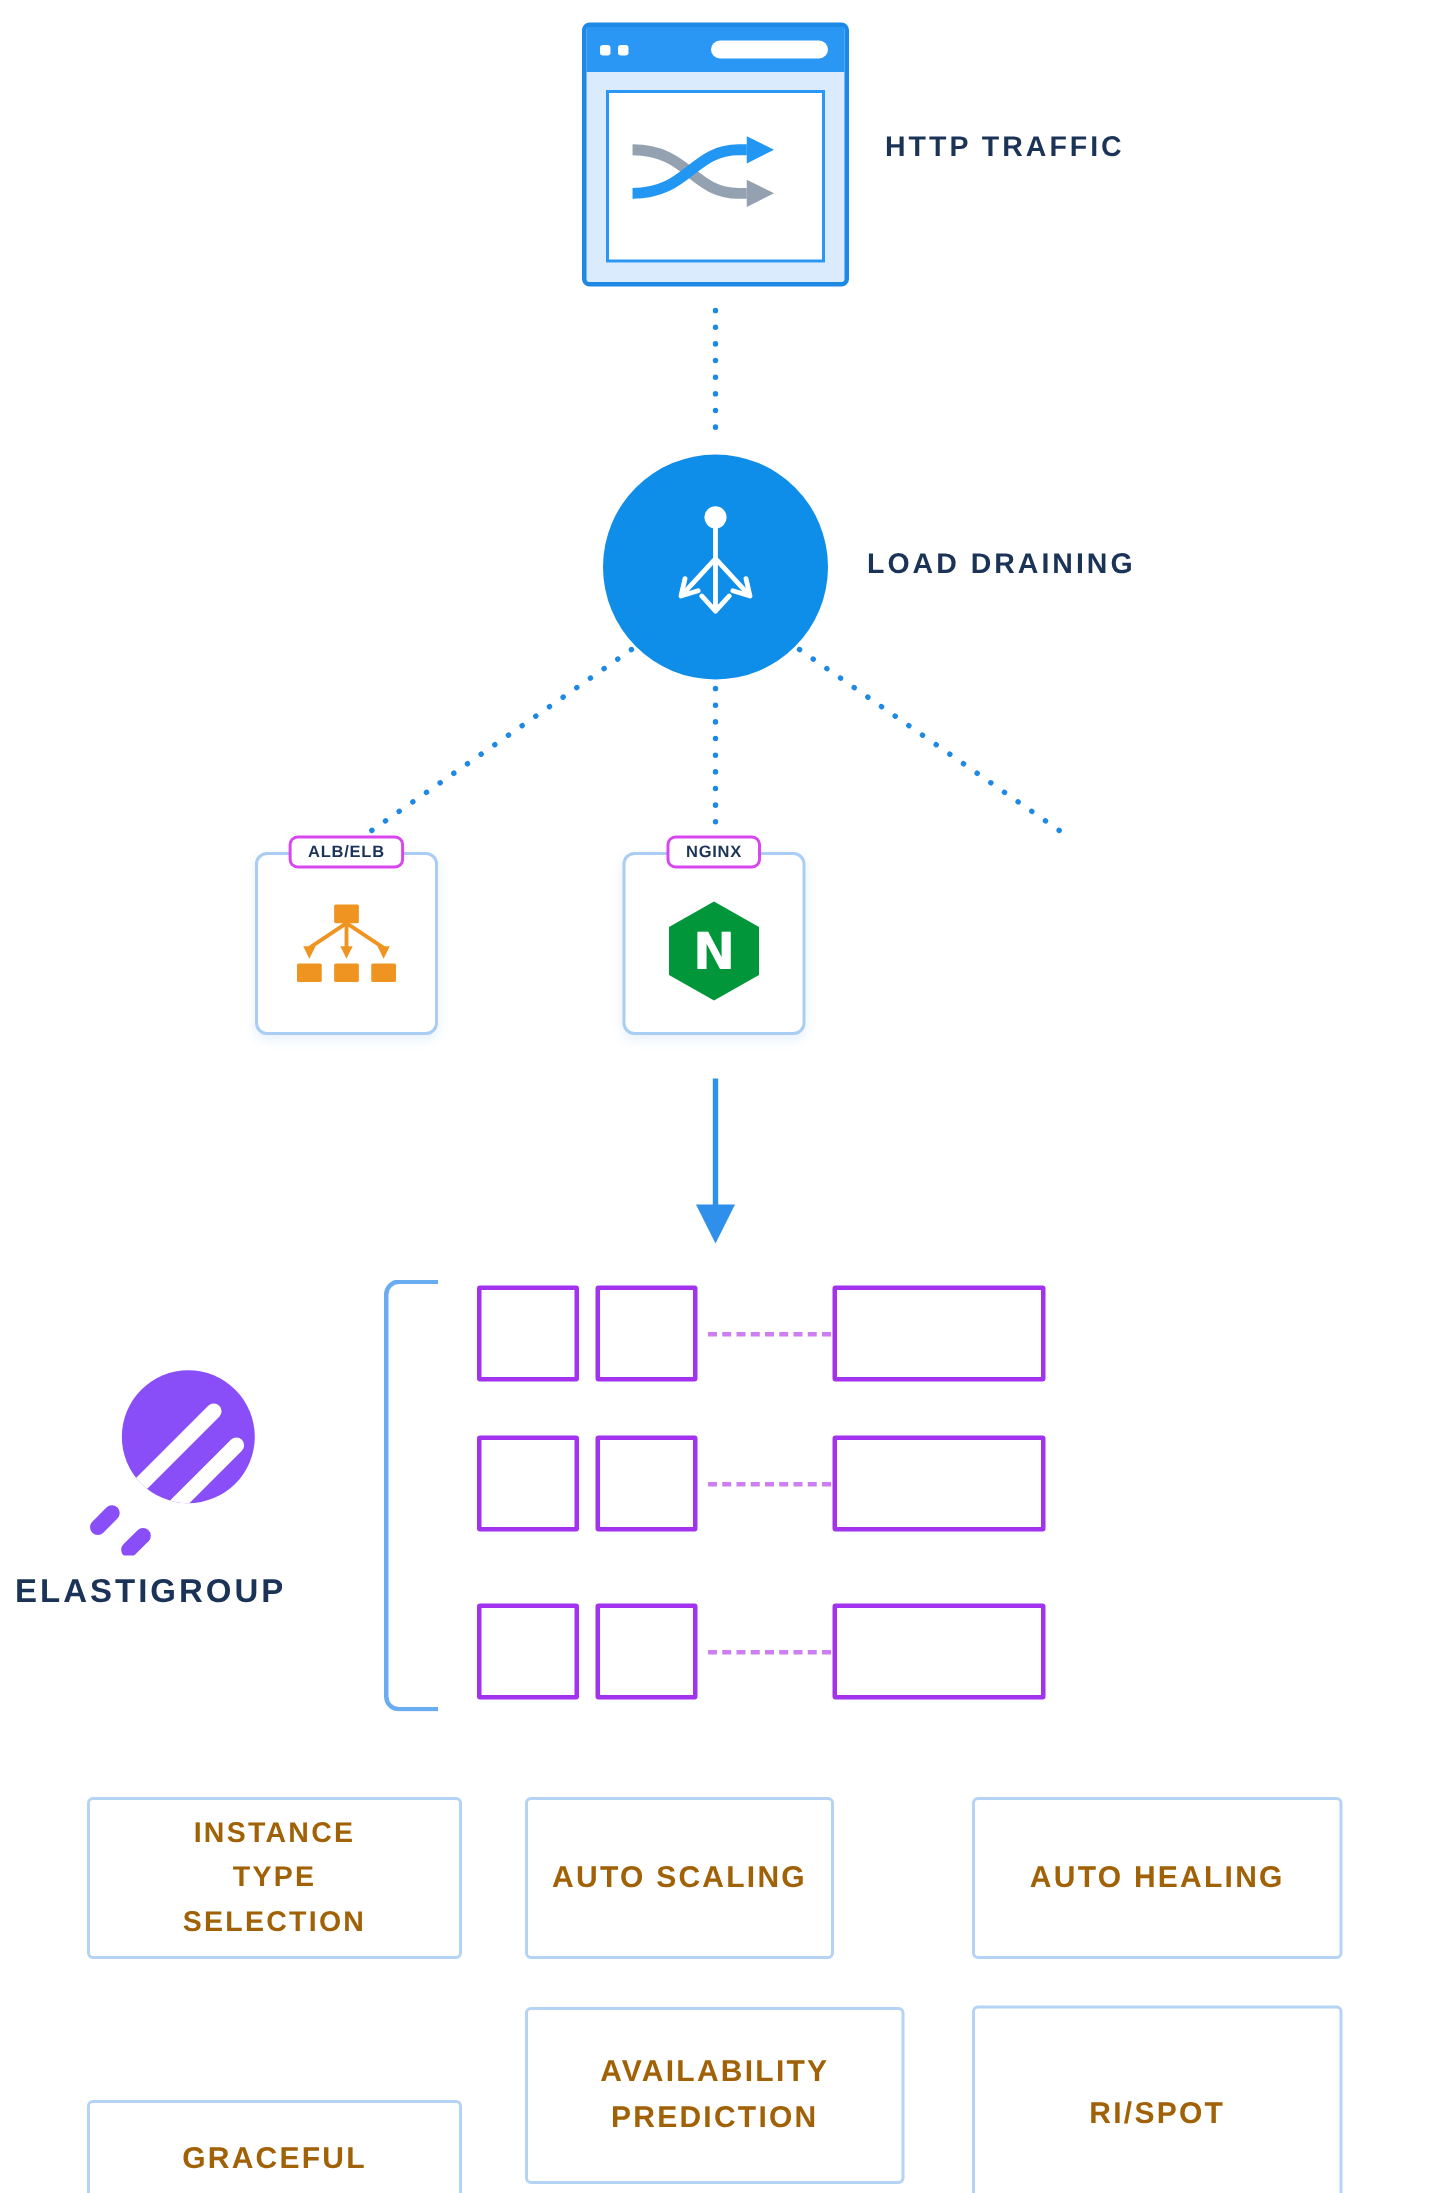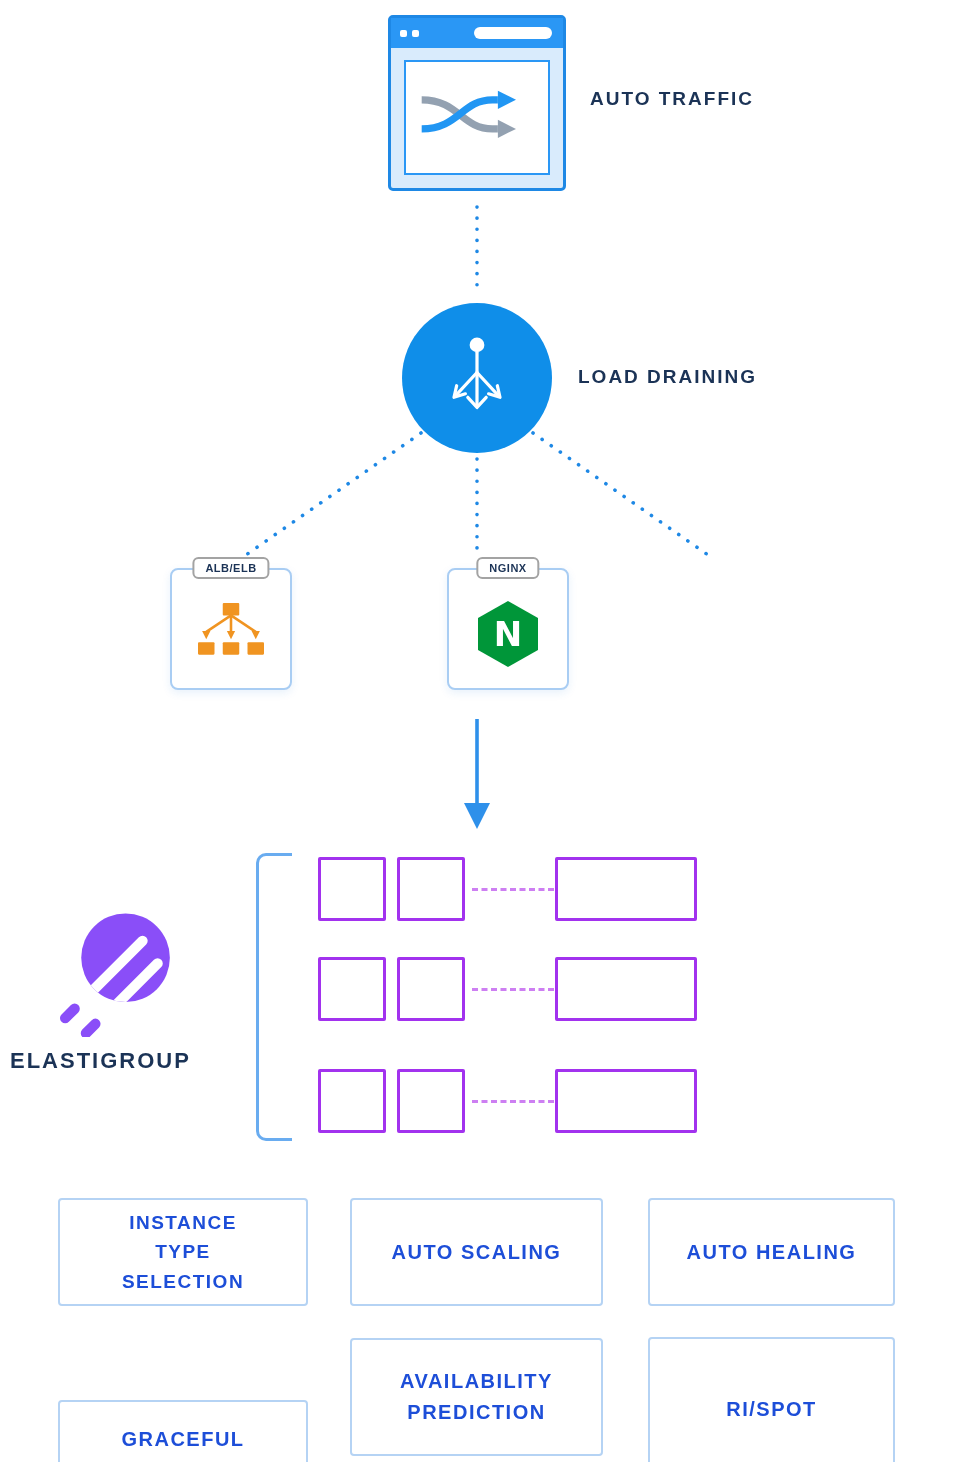--- a/index.html
+++ b/index.html
@@ -27,21 +27,21 @@
   
   .lb-circle { left:402px; top:303px; width:150px; height:150px; border-radius:50%;
     background:#0f8ee9; display:flex; align-items:center; justify-content:center; }
 
   
   .bal-box { position:absolute; top:568px; width:122px; height:122px; box-sizing:border-box;
     border:2px solid #a9cdf3; border-radius:8px; background:#ffffff;
     box-shadow:0 3px 8px rgba(30,120,220,0.10);
     display:flex; align-items:center; justify-content:center; }
   .bal-tab { position:absolute; top:-13px; left:50%; transform:translateX(-50%);
-    background:#ffffff; border:2px solid #a3a3a3; border-radius:6px;
+    background:#ffffff; border:2px solid #d946ef; border-radius:6px;
     padding:3px 11px; font-size:11px; font-weight:bold; color:#1b3356;
     letter-spacing:0.5px; white-space:nowrap; }
   .bal-icon { margin-top:10px; }
 
   
   .bracket { left:256px; top:853px; width:36px; height:288px; box-sizing:border-box;
     border:3px solid #69acf0; border-right:none; border-radius:10px 0 0 10px; }
   .sq { position:absolute; width:68px; height:64px; box-sizing:border-box;
     border:3px solid #a232ee; background:#ffffff; border-radius:2px; }
   .wide { position:absolute; width:142px; height:64px; box-sizing:border-box;
@@ -49,24 +49,24 @@
   .cdash { position:absolute; width:82px; height:0; border-top:3px dashed #cd7ff2; }
 
   .eg-logo { left:52px; top:905px; width:132px; height:132px; }
   .eg-label { left:10px; top:1048px; width:216px; text-align:left;
     font-size:22px; letter-spacing:2px; }
 
   
   .feature { position:absolute; box-sizing:border-box;
     border:2px solid #b5d3f4; border-radius:4px; background:#ffffff;
     display:flex; align-items:center; justify-content:center; text-align:center;
-    font-weight:bold; color:#1d4ed8; font-size:20px; letter-spacing:1.5px;
+    font-weight:bold; color:#a16207; font-size:20px; letter-spacing:1.5px;
     line-height:1.55; white-space:pre-line; }
   .f1 { left:58px;  top:1198px; width:250px; height:108px; font-size:19px; }
-  .f2 { left:350px; top:1198px; width:253px; height:108px; }
+  .f2 { left:350px; top:1198px; width:206px; height:108px; }
   .f3 { left:648px; top:1198px; width:247px; height:108px;text-align:right; }
   .f4 { left:58px;  top:1400px; width:250px; height:110px; }
   .f5 { left:350px; top:1338px; width:253px; height:118px; }
   .f6 { left:648px; top:1337px; width:247px; height:144px; }
 </style>
 </head>
 <body>
 
 <div class="canvas">
 
@@ -89,21 +89,21 @@
     </div>
     <div class="browser-inner">
       <svg width="136" height="92" viewBox="0 0 150 100">
         <path d="M14 30 C55 30 58 62 92 62 H98" stroke="#93a1b1" stroke-width="8" fill="none"></path>
         <polygon points="98,52 118,62 98,72" fill="#93a1b1"></polygon>
         <path d="M14 62 C55 62 58 30 92 30 H98" stroke="#2196f3" stroke-width="8" fill="none"></path>
         <polygon points="98,20 118,30 98,40" fill="#2196f3"></polygon>
       </svg>
     </div>
   </div>
-  <div class="diagram-label" style="left:590px; top:88px;">AUTO TRAFFIC</div>
+  <div class="diagram-label" style="left:590px; top:88px;">HTTP TRAFFIC</div>
 
   <div class="abs lb-circle">
     <svg width="92" height="92" viewBox="0 0 100 100">
       <circle cx="50" cy="14" r="8" fill="#ffffff"></circle>
       <g stroke="#ffffff" stroke-width="3.5" fill="none" stroke-linecap="round" stroke-linejoin="round">
         <path d="M50 22 V 80"></path>
         <polyline points="40,71 50,82 60,71"></polyline>
         <path d="M50 44 L26 70"></path>
         <polyline points="37.4,67.2 25,71 27.9,58.4"></polyline>
         <path d="M50 44 L74 70"></path>
@@ -124,21 +124,21 @@
       </g>
       <polygon points="8,29 16,29 12,37" fill="#f09421"></polygon>
       <polygon points="32,29 40,29 36,37" fill="#f09421"></polygon>
       <polygon points="56,29 64,29 60,37" fill="#f09421"></polygon>
       <rect x="4" y="40" width="16" height="12" rx="1" fill="#f09421"></rect>
       <rect x="28" y="40" width="16" height="12" rx="1" fill="#f09421"></rect>
       <rect x="52" y="40" width="16" height="12" rx="1" fill="#f09421"></rect>
     </svg>
   </div>
 
-  <div class="bal-box" style="left:415px;margin-left:32px;">
+  <div class="bal-box" style="left:415px;">
     <div class="bal-tab">NGINX</div>
     <svg class="bal-icon" width="72" height="72" viewBox="0 0 72 72">
       <polygon points="36,3 66,20 66,52 36,69 6,52 6,20" fill="#009639"></polygon>
       <text x="36" y="48" text-anchor="middle" font-family="DejaVu Sans, sans-serif" font-size="34" font-weight="bold" fill="#ffffff">N</text>
     </svg>
   </div>
 
 
   <div class="abs bracket"></div>
 

